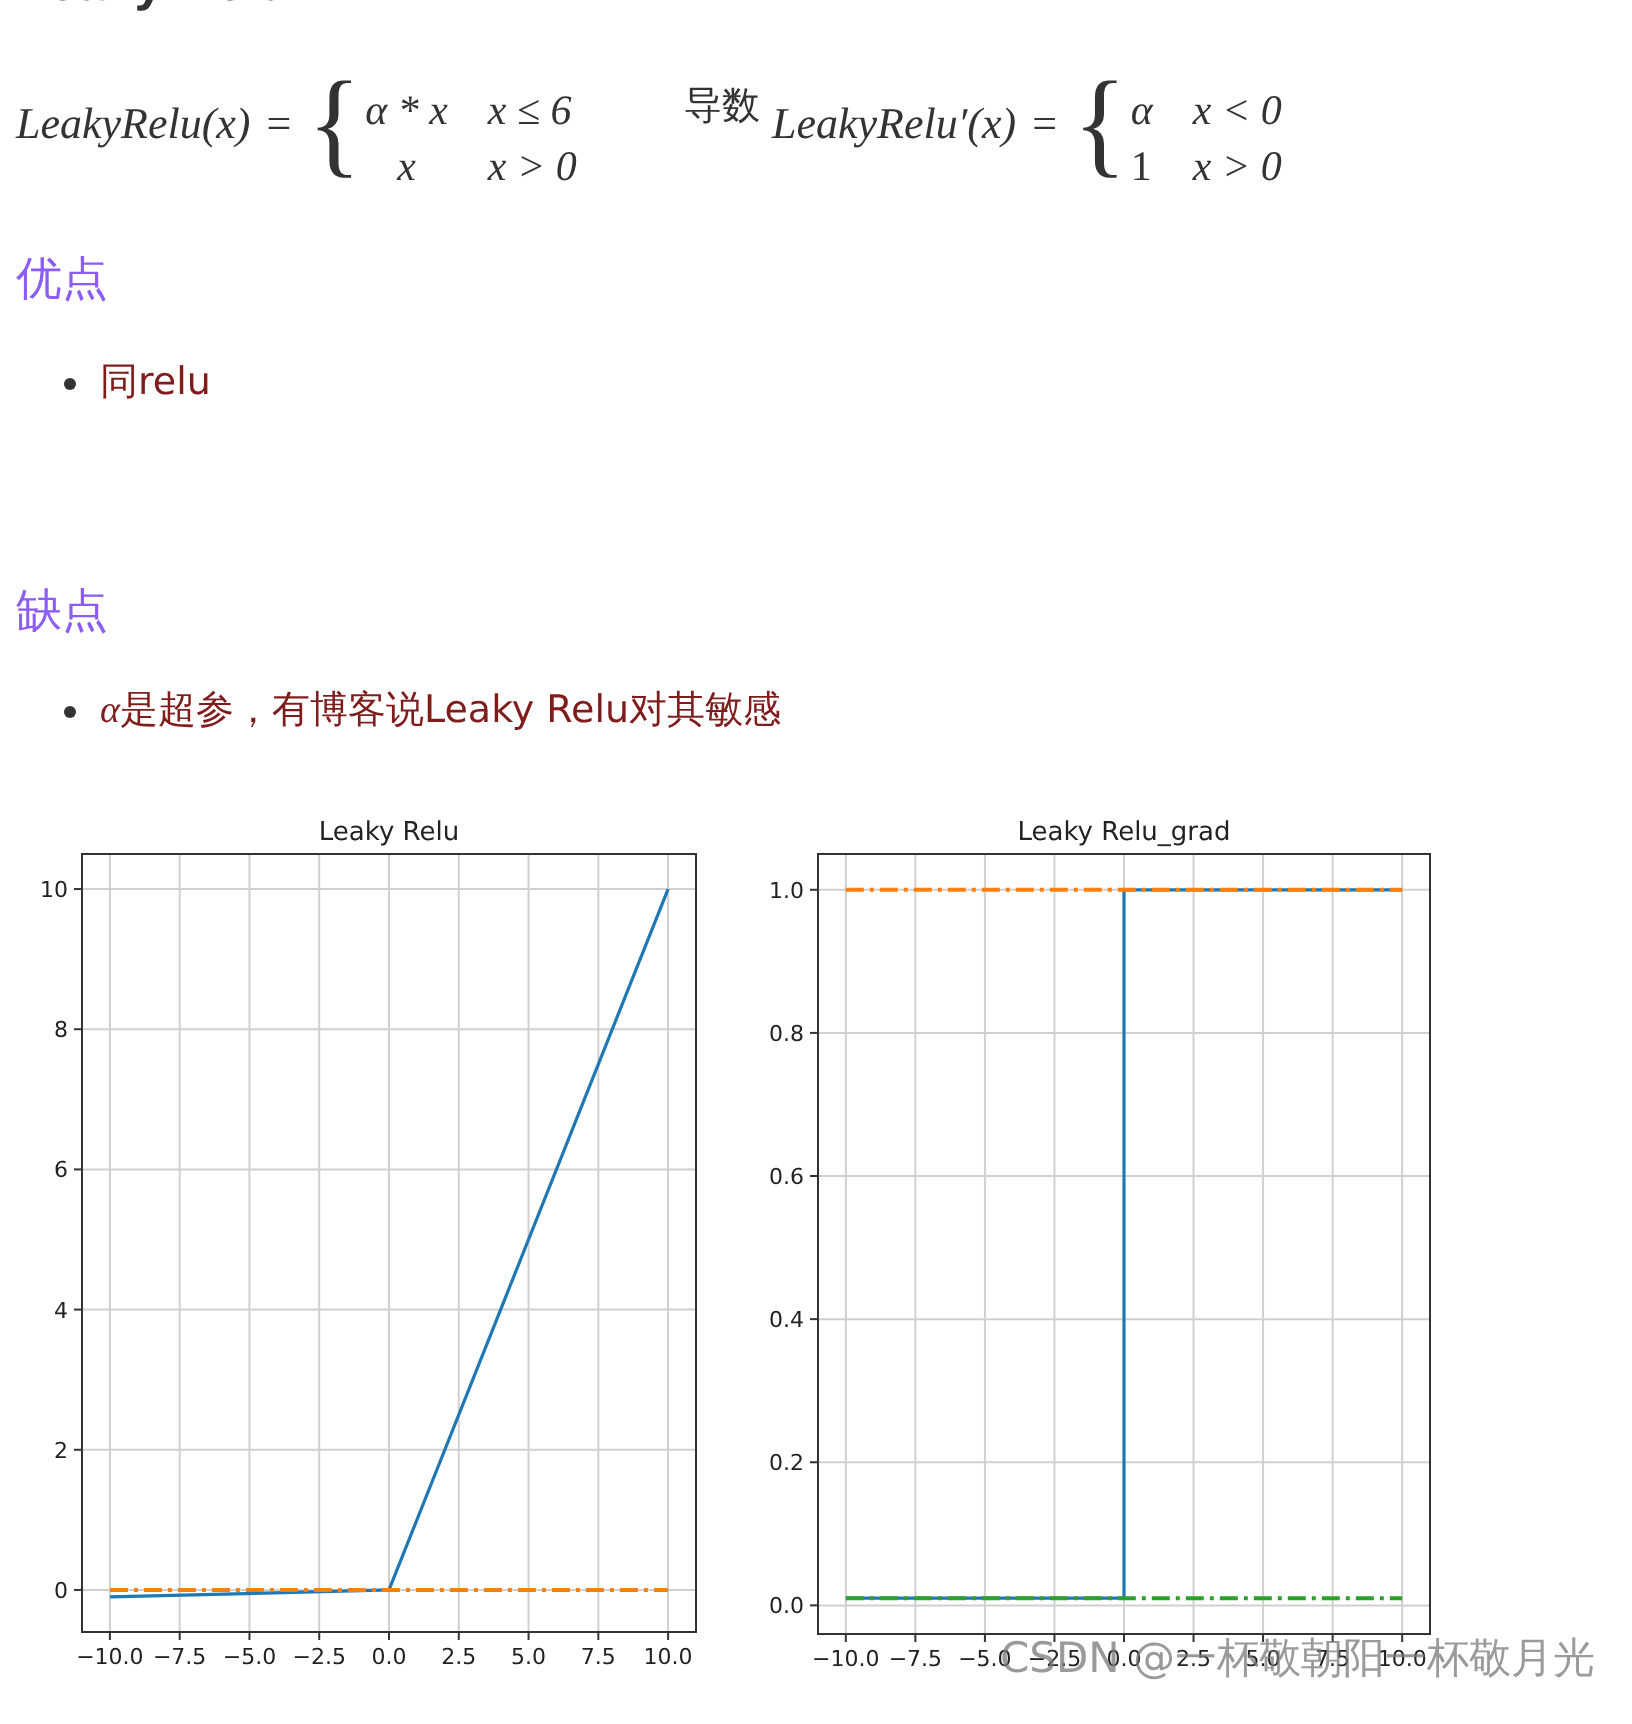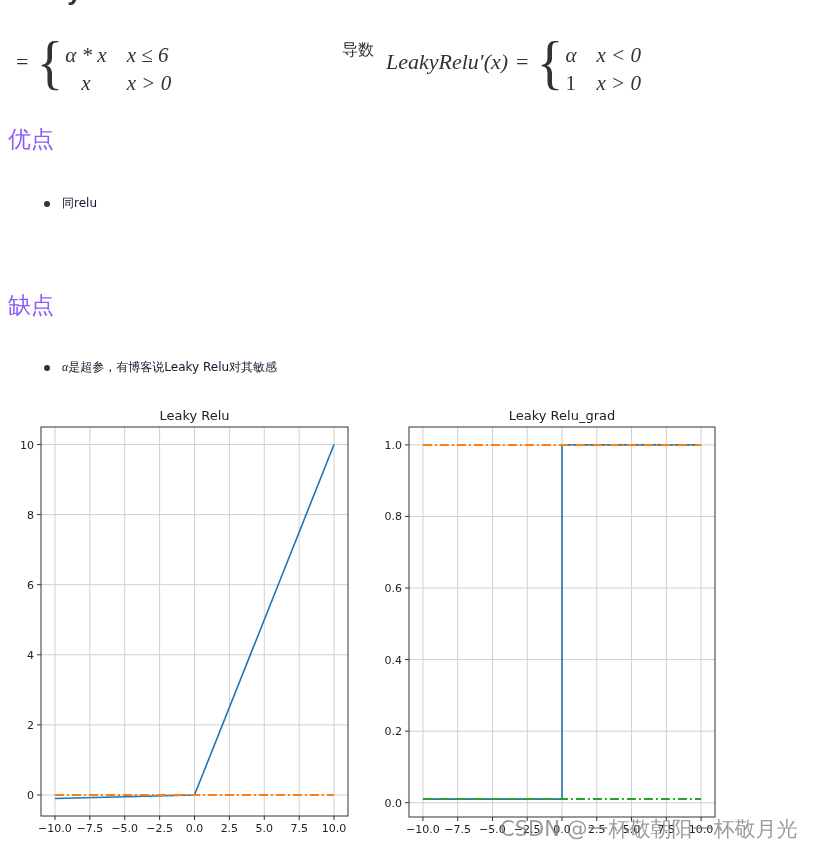--- a/index.html
+++ b/index.html
@@ -7,37 +7,38 @@
          font-family: "Liberation Sans", "DejaVu Sans", sans-serif; color: #333333; }
   .heading-clip { position: absolute; left: 8px; top: -24px; font-size: 26px; font-weight: bold; color: #333; }
   .formula { position: absolute; top: 26px; left: 8px; height: 70px; font-family: "Liberation Serif", "DejaVu Serif", serif; color: #333; font-size: 22px; }
   .f-block { position: absolute; display: flex; align-items: center; white-space: nowrap; }
   .f-lhs { font-style: italic; }
   .f-eq { margin: 0 8px; }
   .brace { font-size: 56px; line-height: 1; transform: scaleY(1.05); margin-right: 2px; font-weight: 200; }
   .cases { display: grid; grid-template-columns: auto auto; column-gap: 20px; row-gap: 0px; font-size: 21px; line-height: 28px; margin-top: 15px; }
   .cases .c1 { text-align: center; }
   .it { font-style: italic; }
-  .deriv-word { position: absolute; left: 342px; top: 40px; font-size: 16px; font-family: "DejaVu Sans", sans-serif; color: #333; }
+  .deriv-word { position: absolute; left: 342px; top: 40px; font-size: 19px; font-family: "DejaVu Sans", sans-serif; color: #333; }
   .section-label { position: absolute; left: 8px; font-size: 23px; color: #8b5cf6; font-family: "DejaVu Sans", sans-serif; text-align: right; }
-  .bullet-list { position: absolute; left: 32px; margin: 12px; padding: 0; list-style: none; font-size: 12px; font-family: "DejaVu Sans", "Liberation Sans", sans-serif; color: #0f172a; }
+  .bullet-list { position: absolute; left: 32px; margin: 0; padding: 0; list-style: none; font-size: 19px; font-family: "DejaVu Sans", "Liberation Sans", sans-serif; color: #7f1d1d; }
   .bullet-list li { position: relative; padding-left: 18px; height: 44px; line-height: 24px; }
   .bullet-list li::before { content: ""; position: absolute; left: 0; top: 10px; width: 6px; height: 6px; border-radius: 50%; background: #333; }
   .alpha { font-family: "Liberation Serif", "DejaVu Serif", serif; font-style: italic; }
   .chart { position: absolute; }
   .chart svg { display: block; }
   .watermark { position: absolute; left: 500px; top: 815px; font-size: 21px; color: rgba(120,120,120,0.75); font-family: "DejaVu Sans", sans-serif; white-space: nowrap; }
 </style>
 </head>
 <body>
 
 <div class="heading-clip">Leaky Relu</div>
 
 <div class="formula">
   <div class="f-block" style="left:0; top:0;">
+    <span class="f-lhs">LeakyRelu(x)</span>
     <span class="f-eq">=</span>
     <span class="brace">{</span>
     <div class="cases">
       <span class="c1 it">α * x</span>
       <span class="it">x ≤ 6</span>
       <span class="c1 it">x</span>
       <span class="it">x &gt; 0</span>
     </div>
   </div>
   <div class="f-block" style="left:378px; top:0;">

